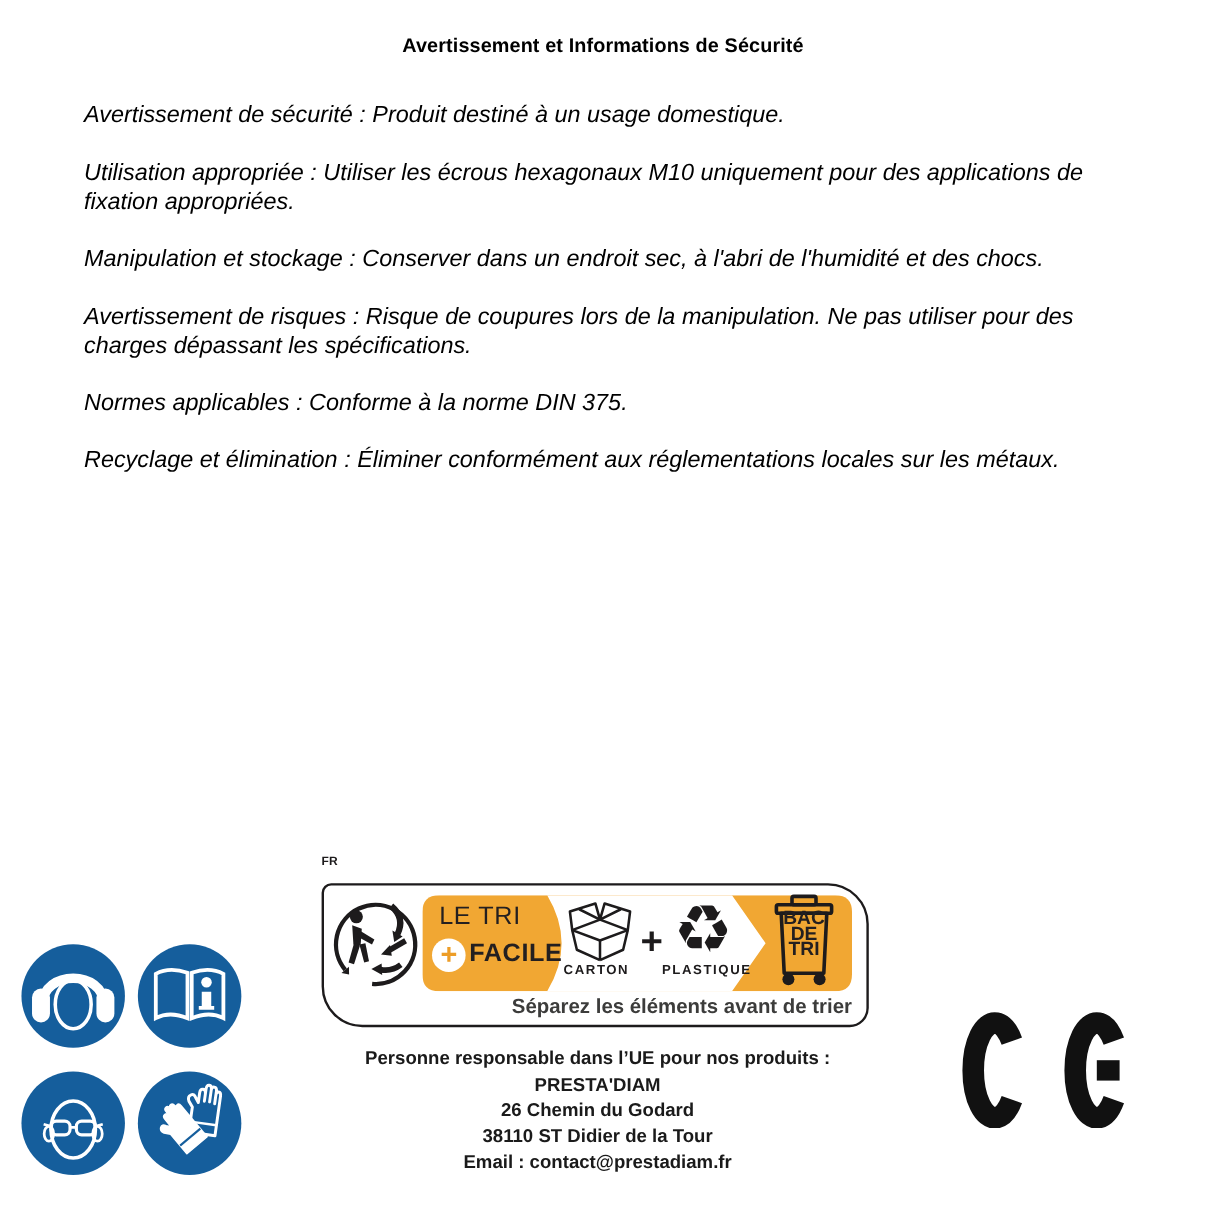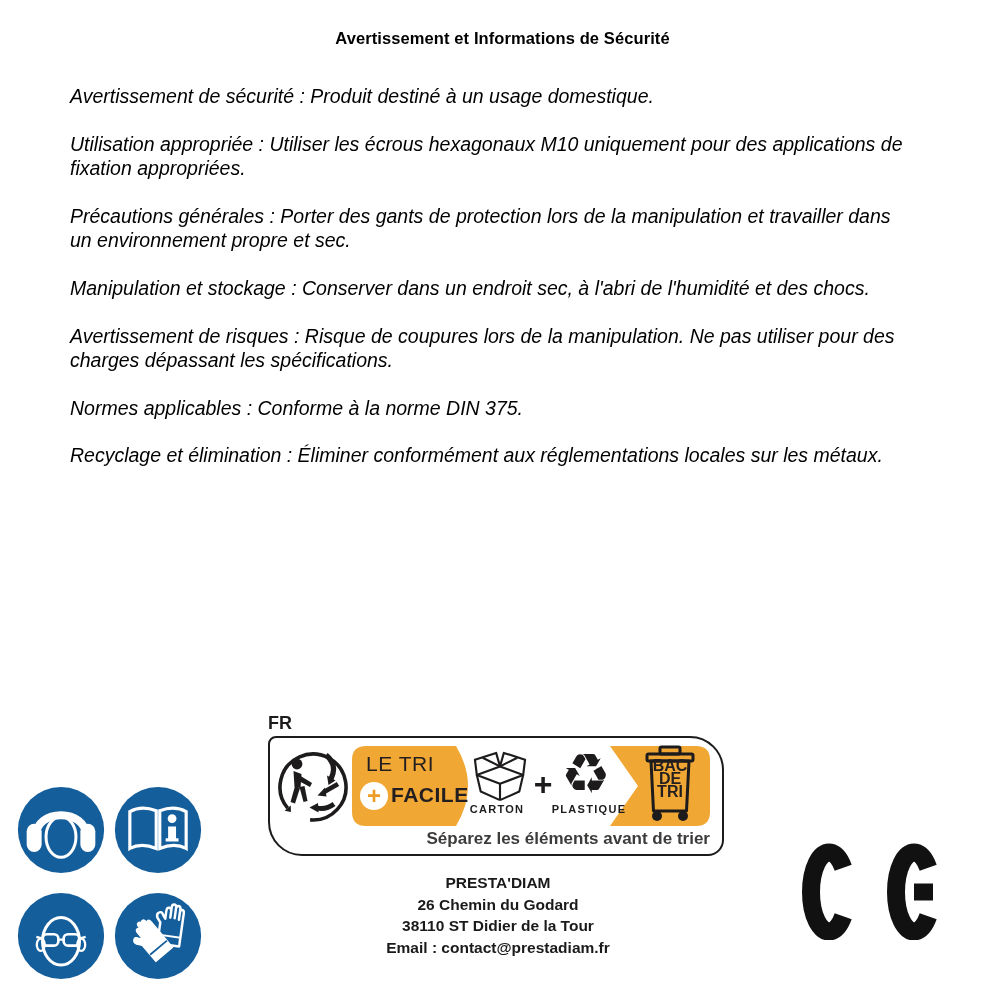--- a/index.html
+++ b/index.html
@@ -2,21 +2,21 @@
 <html><head>
 <meta charset="utf-8">
 <style>
   html,body{margin:0;padding:0;}
   body{width:1005px;height:1005px;background:#ffffff;font-family:"Liberation Sans",sans-serif;color:#000;}
   .sheet{position:relative;width:1005px;height:1005px;background:#fff;overflow:hidden;}
   .abs{position:absolute;}
   .title{top:29px;left:0;width:1005px;text-align:center;font-size:16.5px;font-weight:700;letter-spacing:.1px;}
   .bodytext{top:84px;left:70px;width:935px;font-size:19.5px;line-height:24.2px;}
   .bodytext p{margin:0 0 23.6px 0;white-space:pre-wrap;font-style:italic;}
-  .fr-label{left:268px;top:713px;font-size:18px;font-weight:700;color:#1d1b1c;}
+  .fr-label{left:268px;top:713px;font-size:10px;font-weight:700;color:#1d1b1c;}
   .tri-box{left:268px;top:736px;width:456px;height:120px;border:2px solid #1d1b1c;
            border-radius:8px 34px 16px 34px;box-sizing:border-box;background:#fff;}
   .band-svg{left:352px;top:746px;}
   .letri{left:366px;top:752px;font-size:21px;font-weight:400;color:#231f20;letter-spacing:.5px;}
   .facile{left:391px;top:783px;font-size:21px;font-weight:800;color:#231f20;letter-spacing:.5px;}
   .plus-badge{left:360px;top:782px;width:28px;height:28px;border-radius:50%;background:#fff;
               color:#ed9d27;font-size:24px;font-weight:800;text-align:center;line-height:27px;}
   .carton-icon{left:471px;top:750px;}
   .plastique-icon{left:556px;top:746px;width:60px;height:56px;text-align:center;
                   font-size:55px;line-height:56px;color:#1d1b1c;font-family:"DejaVu Sans",sans-serif;}
@@ -39,22 +39,20 @@
 <body>
 
 <div class="sheet">
 
   <div class="abs title">Avertissement et Informations de Sécurité</div>
 
   <div class="abs bodytext">
     <p>Avertissement de sécurité : Produit destiné à un usage domestique.</p>
     <p>Utilisation appropriée : Utiliser les écrous hexagonaux M10 uniquement pour des applications de
 fixation appropriées.</p>
-    <p>Précautions générales : Porter des gants de protection lors de la manipulation et travailler dans
-un environnement propre et sec.</p>
     <p>Manipulation et stockage : Conserver dans un endroit sec, à l'abri de l'humidité et des chocs.</p>
     <p>Avertissement de risques : Risque de coupures lors de la manipulation. Ne pas utiliser pour des
 charges dépassant les spécifications.</p>
     <p>Normes applicables : Conforme à la norme DIN 375.</p>
     <p>Recyclage et élimination : Éliminer conformément aux réglementations locales sur les métaux.</p>
   </div>
 
   <svg class="abs picto p1" viewBox="0 0 100 100">
     <circle cx="50" cy="50" r="49" fill="#155E9C"></circle>
     <path d="M21,58 C21,25 79,25 79,58" fill="none" stroke="#fff" stroke-width="9"></path>
@@ -149,20 +147,21 @@
     <circle cx="13" cy="71" r="5" fill="#1d1b1c"></circle>
     <circle cx="39" cy="71" r="5" fill="#1d1b1c"></circle>
   </svg>
   <div class="abs bac-text" style="top:759px">BAC</div>
   <div class="abs bac-text" style="top:772px">DE</div>
   <div class="abs bac-text" style="top:785px">TRI</div>
 
   <div class="abs tagline">Séparez les éléments avant de trier</div>
 
   <div class="abs address">
+    <div>Personne responsable dans l’UE pour nos produits :</div>
     <div>PRESTA'DIAM</div>
     <div>26 Chemin du Godard</div>
     <div>38110 ST Didier de la Tour</div>
     <div>Email : contact@prestadiam.fr</div>
   </div>
 
   <svg class="abs ce-svg" width="150" height="100" viewBox="0 0 150 100">
     <g fill="none" stroke="#111">
       <path d="M43.2,27.7 A18,39.5 0 1 0 43.2,76.3" stroke-width="18"></path>
       <path d="M128.2,27.7 A18,39.5 0 1 0 128.2,76.3" stroke-width="18"></path>

